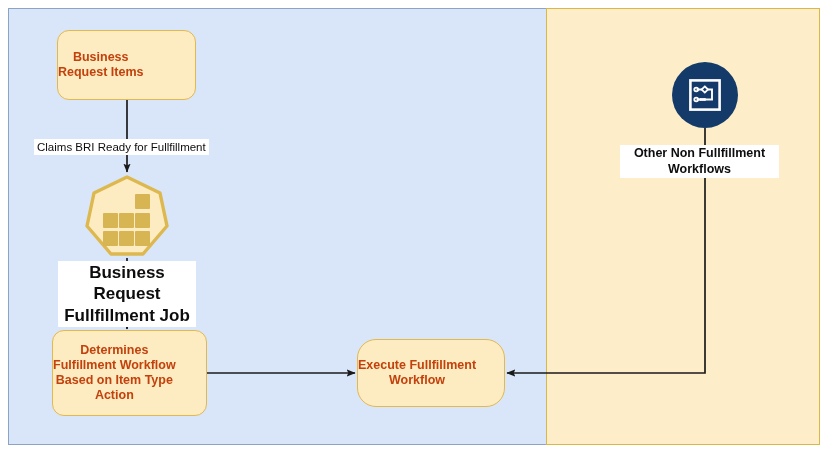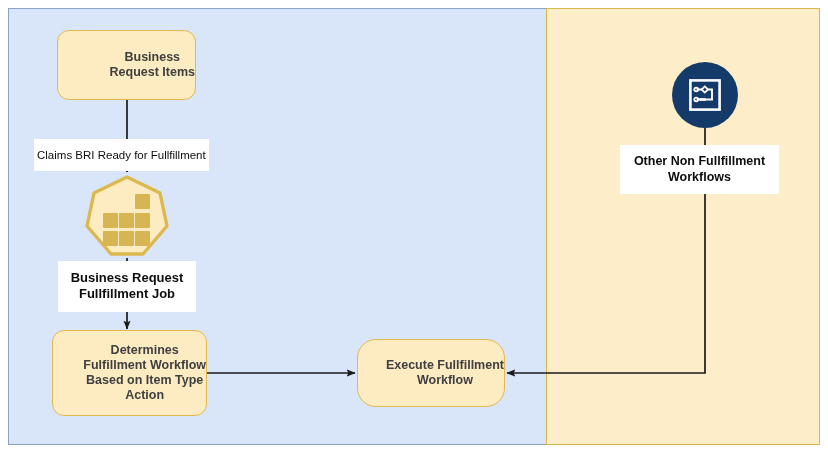--- a/index.html
+++ b/index.html
@@ -53,24 +53,24 @@
 
   
   .node-box {
     position: absolute;
     box-sizing: border-box;
     background: #fdecc2;
     border: 1.6px solid #e3b94e;
     border-radius: 12px;
     display: flex;
     align-items: center;
-    justify-content: flex-end;
+    justify-content: flex-start;
     text-align: center;
     font-weight: bold;
-    color: #404040;
+    color: #c2410c;
     line-height: 1.22;
   }
   #node-business-request-items {
     left: 57px;
     top: 30px;
     width: 139px;
     height: 70px;
     font-size: 12.5px;
   }
   #node-determines-workflow {
@@ -113,36 +113,36 @@
   }
 
   
   .plate-label {
     position: absolute;
     background: #ffffff;
     color: #0d0d0d;
     text-align: center;
     line-height: 1.25;
     white-space: pre-line;
-    padding: 9px 3px;
+    padding: 1px 3px;
     box-sizing: border-box;
   }
   .plate-label.bold { font-weight: bold; }
   #label-edge-claims {
     left: 34px;
     top: 139px;
     font-size: 11.5px;
     font-weight: normal;
     white-space: nowrap;
   }
   #label-fulfillment-job {
     left: 58px;
     top: 261px;
     width: 138px;
-    font-size: 13px;
+    font-size: 17px;
   }
   #label-other-workflows {
     left: 620px;
     top: 145px;
     width: 159px;
     font-size: 12.5px;
   }
 </style>
 </head>
 <body>

